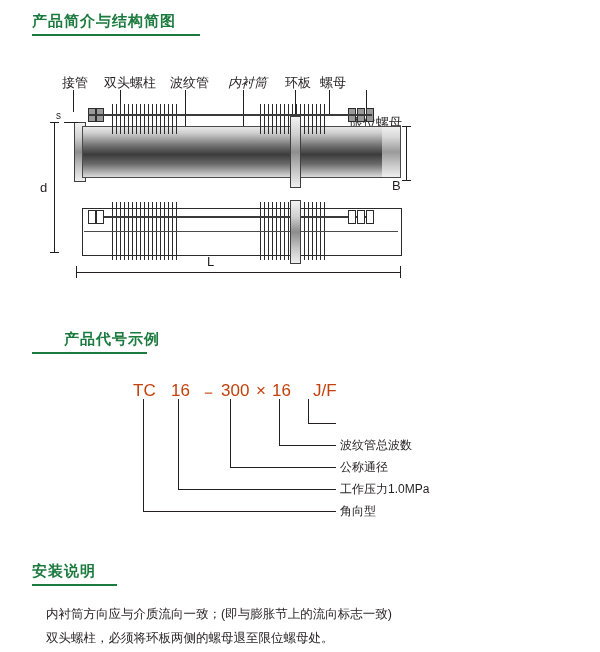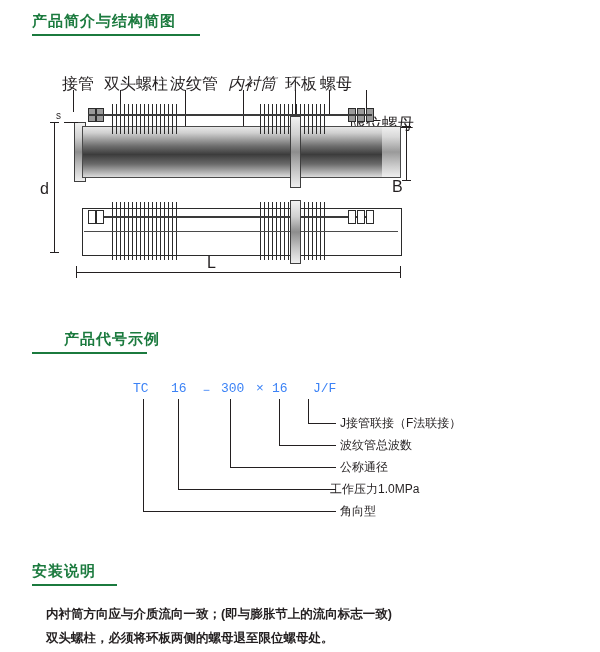--- a/index.html
+++ b/index.html
@@ -28,21 +28,21 @@
   .title-underline {
     position: absolute;
     height: 2px;
     background: #1b7a3e;
   }
 
   
   .abs { position: absolute; }
   .lbl {
     position: absolute;
-    font-size: 16px;
+    font-size: 13px;
     color: #231f20;
     white-space: nowrap;
   }
   .leader {
     position: absolute;
     background: #231f20;
     width: 1px;
   }
   .hline {
     position: absolute;
@@ -113,45 +113,44 @@
   
   #code-example {
     position: absolute;
     left: 0;
     top: 355px;
     width: 600px;
     height: 180px;
   }
   .code-token {
     position: absolute;
-    font-size: 13px;
-    color: #3b82f6;
-    white-space: nowrap;
-    font-family: Liberation Mono, monospace;
+    font-size: 17px;
+    color: #c2410c;
+    white-space: nowrap;
+    font-family: Liberation Sans, sans-serif;
   }
   .code-desc {
     position: absolute;
     font-size: 12px;
     color: #231f20;
     white-space: nowrap;
   }
 
   
   #install {
     position: absolute;
     left: 0;
     top: 560px;
     width: 600px;
   }
   .note-line {
     position: absolute;
     font-size: 12.5px;
     color: #231f20;
     white-space: nowrap;
-    font-weight: bold;
   }
 </style>
 </head>
 <body>
 
 <div class="section-title" style="left:32px; top:12px;">产品简介与结构简图</div>
 <div class="title-underline" style="left:32px; top:34px; width:168px;"></div>
 
 <div id="diagram">
 
@@ -242,24 +241,23 @@
   <div class="leader" style="left:230px; top:44px; height:68px;"></div>
   <div class="leader" style="left:279px; top:44px; height:46px;"></div>
   <div class="leader" style="left:308px; top:44px; height:24px;"></div>
 
   <div class="hline" style="left:308px; top:68px; width:28px;"></div>
   <div class="hline" style="left:279px; top:90px; width:57px;"></div>
   <div class="hline" style="left:230px; top:112px; width:106px;"></div>
   <div class="hline" style="left:178px; top:134px; width:158px;"></div>
   <div class="hline" style="left:143px; top:156px; width:193px;"></div>
 
-  <div class="code-desc" style="left:340px; top:60px;">J接管联接（F法联接）</div>
   <div class="code-desc" style="left:340px; top:82px;">波纹管总波数</div>
   <div class="code-desc" style="left:340px; top:104px;">公称通径</div>
-  <div class="code-desc" style="left:330px; top:126px;text-align:right;">工作压力1.0MPa</div>
+  <div class="code-desc" style="left:340px; top:126px;text-align:right;">工作压力1.0MPa</div>
   <div class="code-desc" style="left:340px; top:148px;">角向型</div>
 </div>
 
 <div class="section-title" style="left:32px; top:562px;">安装说明</div>
 <div class="title-underline" style="left:32px; top:584px; width:85px;"></div>
 
 <div id="install">
   <div class="note-line" style="left:46px; top:46px;">内衬筒方向应与介质流向一致；(即与膨胀节上的流向标志一致)</div>
   <div class="note-line" style="left:46px; top:70px;">双头螺柱，必须将环板两侧的螺母退至限位螺母处。</div>
 </div>

